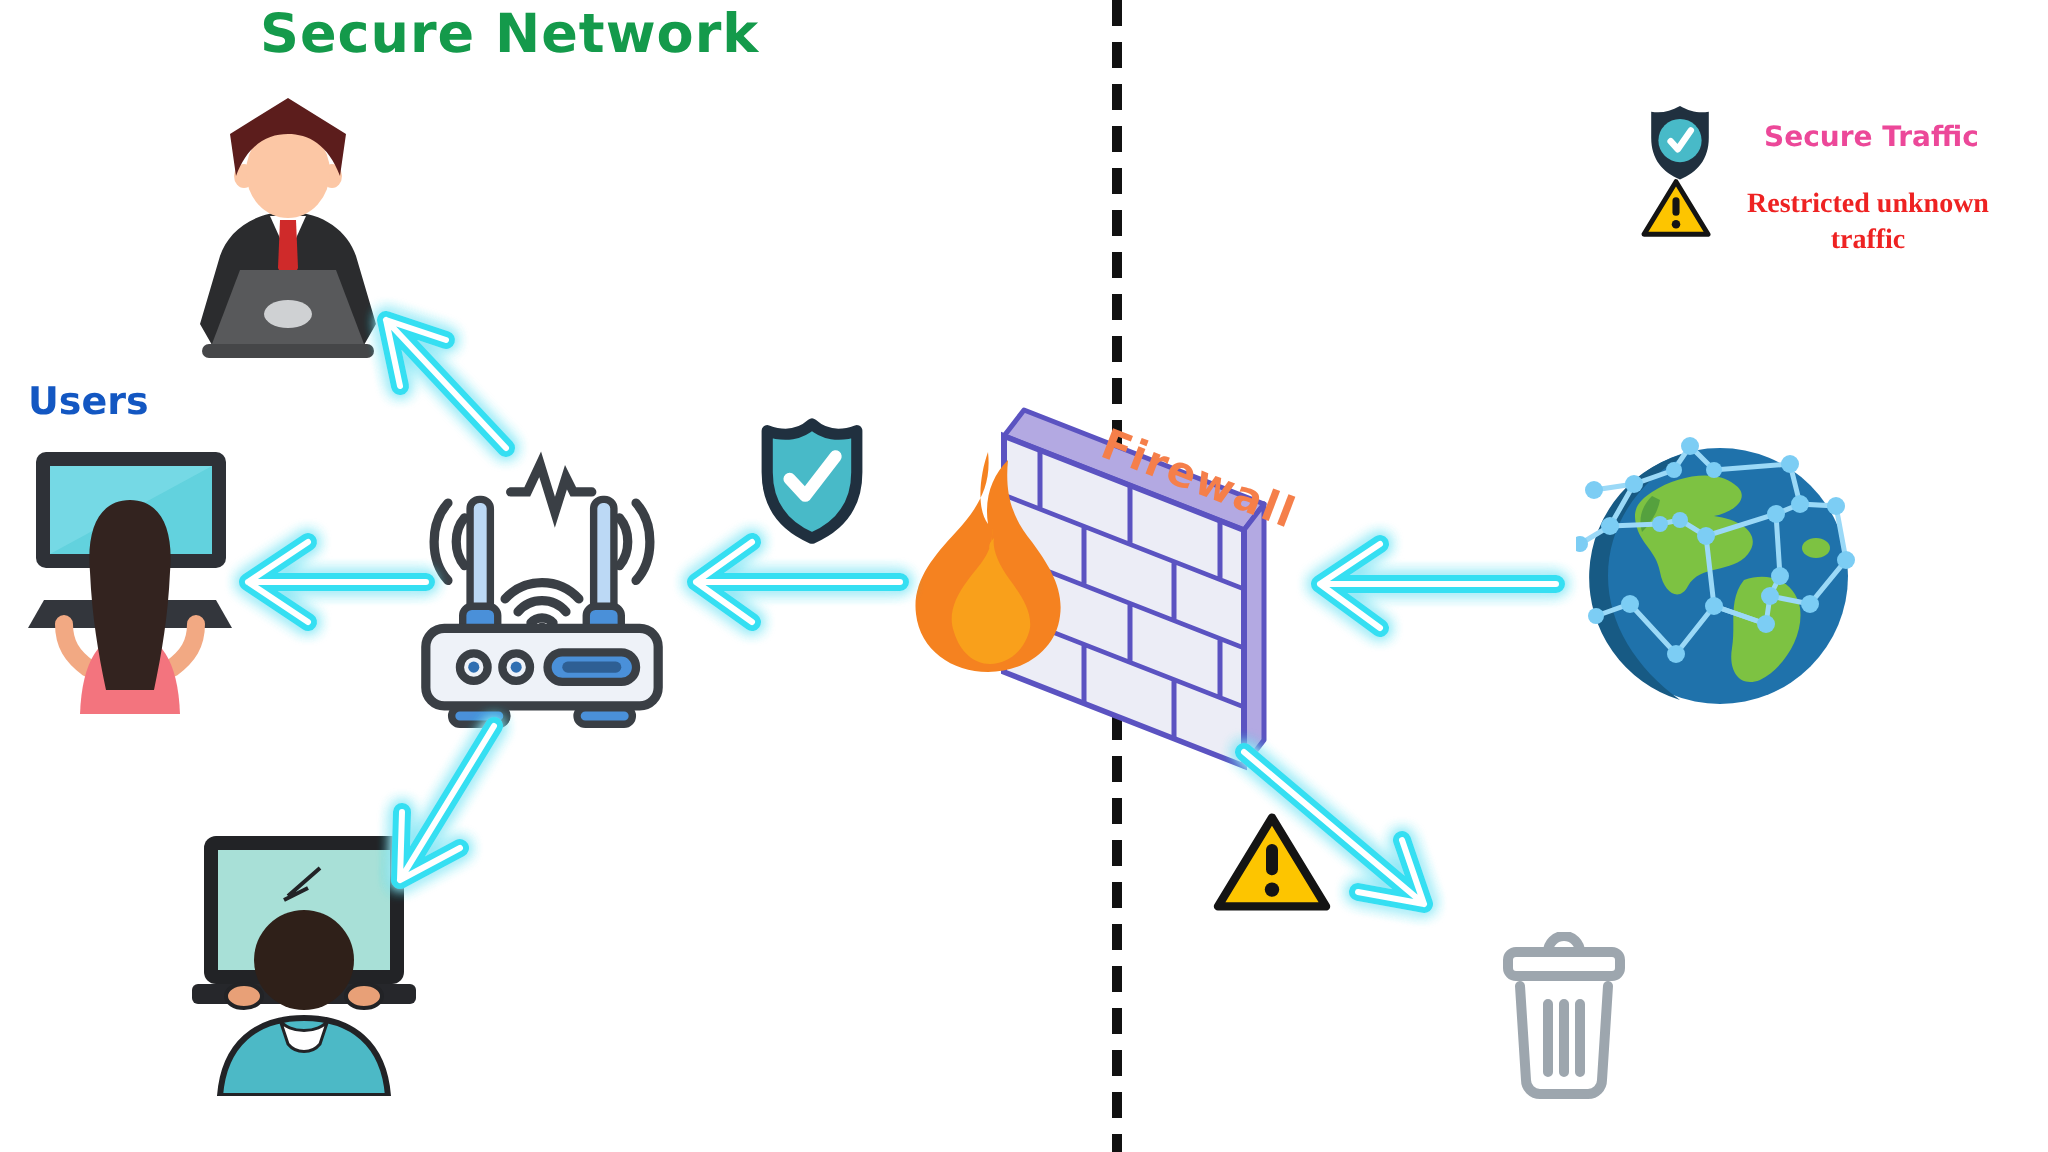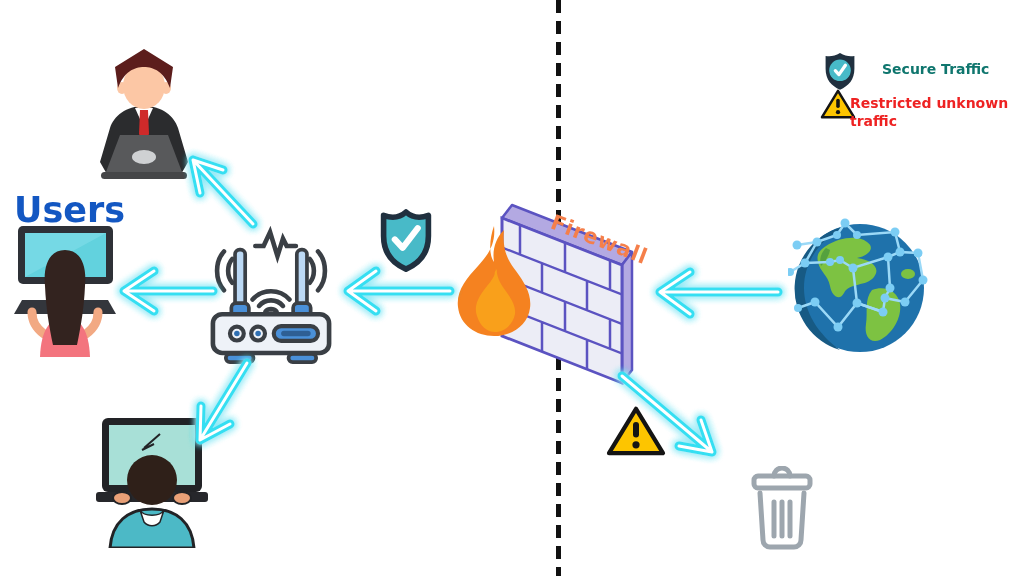--- a/index.html
+++ b/index.html
@@ -2,38 +2,39 @@
 <html><head>
 <meta charset="utf-8">
 <style>
   html,body{margin:0;padding:0;background:#fff;}
   #canvas{position:relative;width:1024px;height:576px;background:#ffffff;overflow:hidden;
           font-family:"DejaVu Sans","Liberation Sans",sans-serif;}
   .abs{position:absolute;}
   .title{font-size:27px;font-weight:800;letter-spacing:.5px;white-space:nowrap;}
   .title.secure{color:#149a4b;}
   .title.public{color:#fb1d1d;}
-  .side-label{font-size:35px;font-weight:800;color:#1357c2;white-space:nowrap;}
+  .side-label{font-size:19px;font-weight:800;color:#1357c2;white-space:nowrap;}
   .internet-label{font-size:28px;font-weight:800;color:#1357c2;text-align:center;width:145px;}
   .firewall-label{font-size:21px;font-weight:700;color:#f57f4a;letter-spacing:1px;
                   transform:rotate(21deg);transform-origin:left top;white-space:nowrap;}
   .divider{left:556px;top:0;width:5px;height:576px;
            background:repeating-linear-gradient(to bottom,#111 0 13px,transparent 13px 21px);}
   .legend-text{font-size:14px;font-weight:700;line-height:18px;white-space:nowrap;}
-  .legend-secure{color:#0f766e;}
-  .legend-restricted{color:#ee2222;width:168px;}
+  .legend-secure{color:#ec4899;}
+  .legend-restricted{color:#ee2222;text-align:center;width:168px;font-family:Liberation Serif, serif;}
   svg{display:block;}
 </style>
 </head>
 <body>
 
 <div id="canvas">
 
   <div class="abs divider"></div>
 
+  <div class="abs title secure" style="left:130px;top:2px;">Secure Network</div>
 
   <div class="abs" style="left:822px;top:50px;width:36px;height:42px;">
     <svg width="36" height="42" viewBox="0 0 100 116">
       <path d="M50,8 C36,16 24,18 10,16 L10,52 C10,82 26,100 50,110 C74,100 90,82 90,52 L90,16 C76,18 64,16 50,8 Z" fill="#20303f"></path>
       <circle cx="50" cy="56" r="30" fill="#48bac8"></circle>
       <path d="M37,57 L47,68 L65,42" fill="none" stroke="#ffffff" stroke-width="9" stroke-linecap="round" stroke-linejoin="round"></path>
     </svg>
   </div>
   <div class="abs legend-text legend-secure" style="left:882px;top:60px;">Secure Traffic</div>
 

